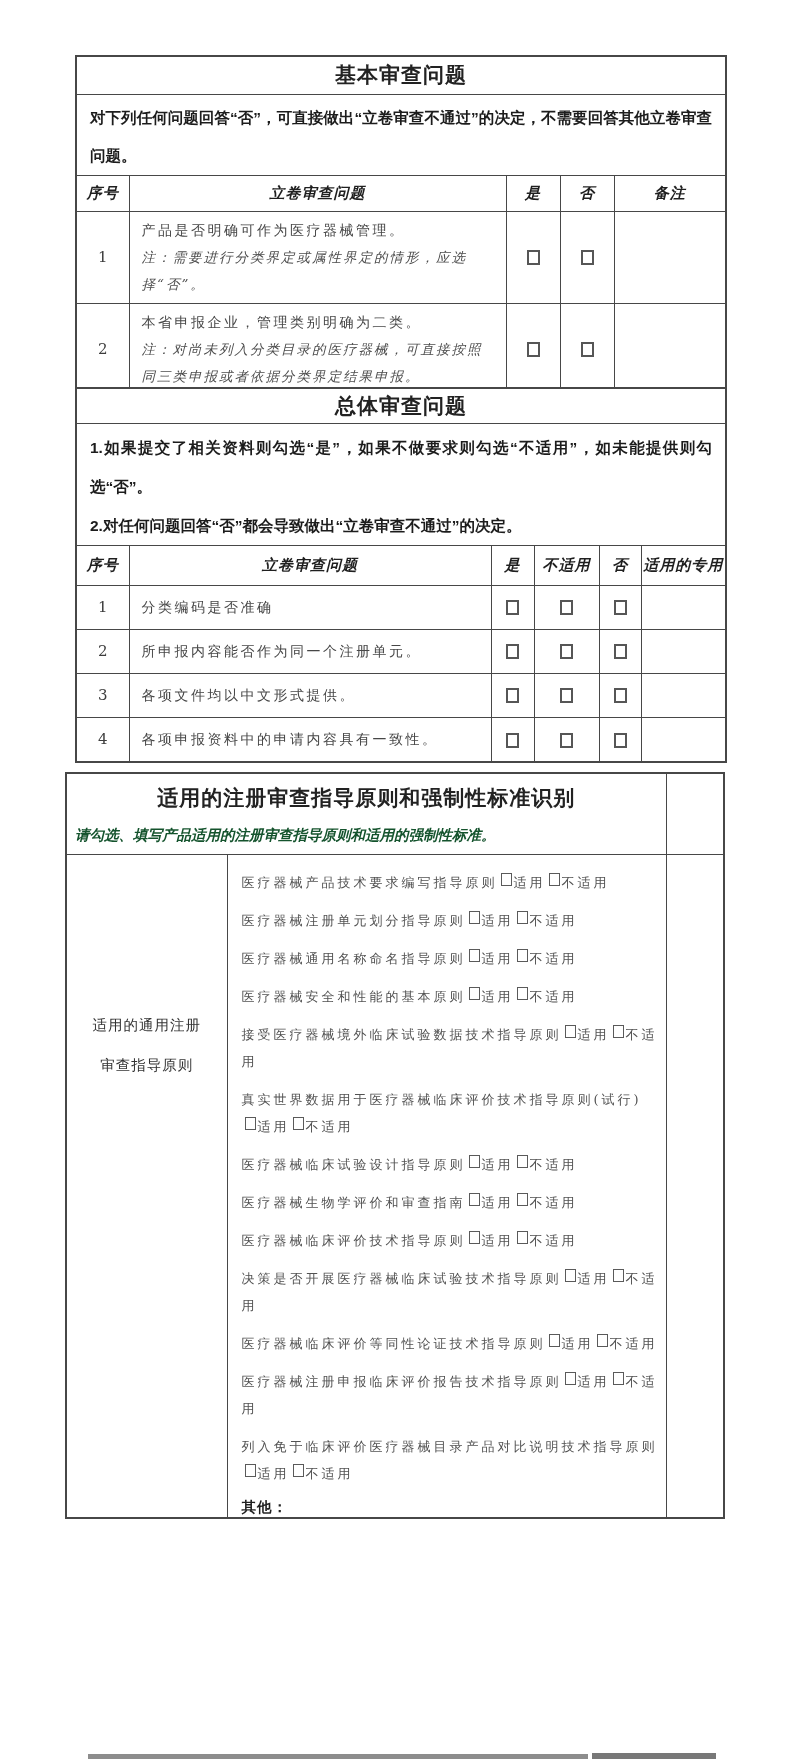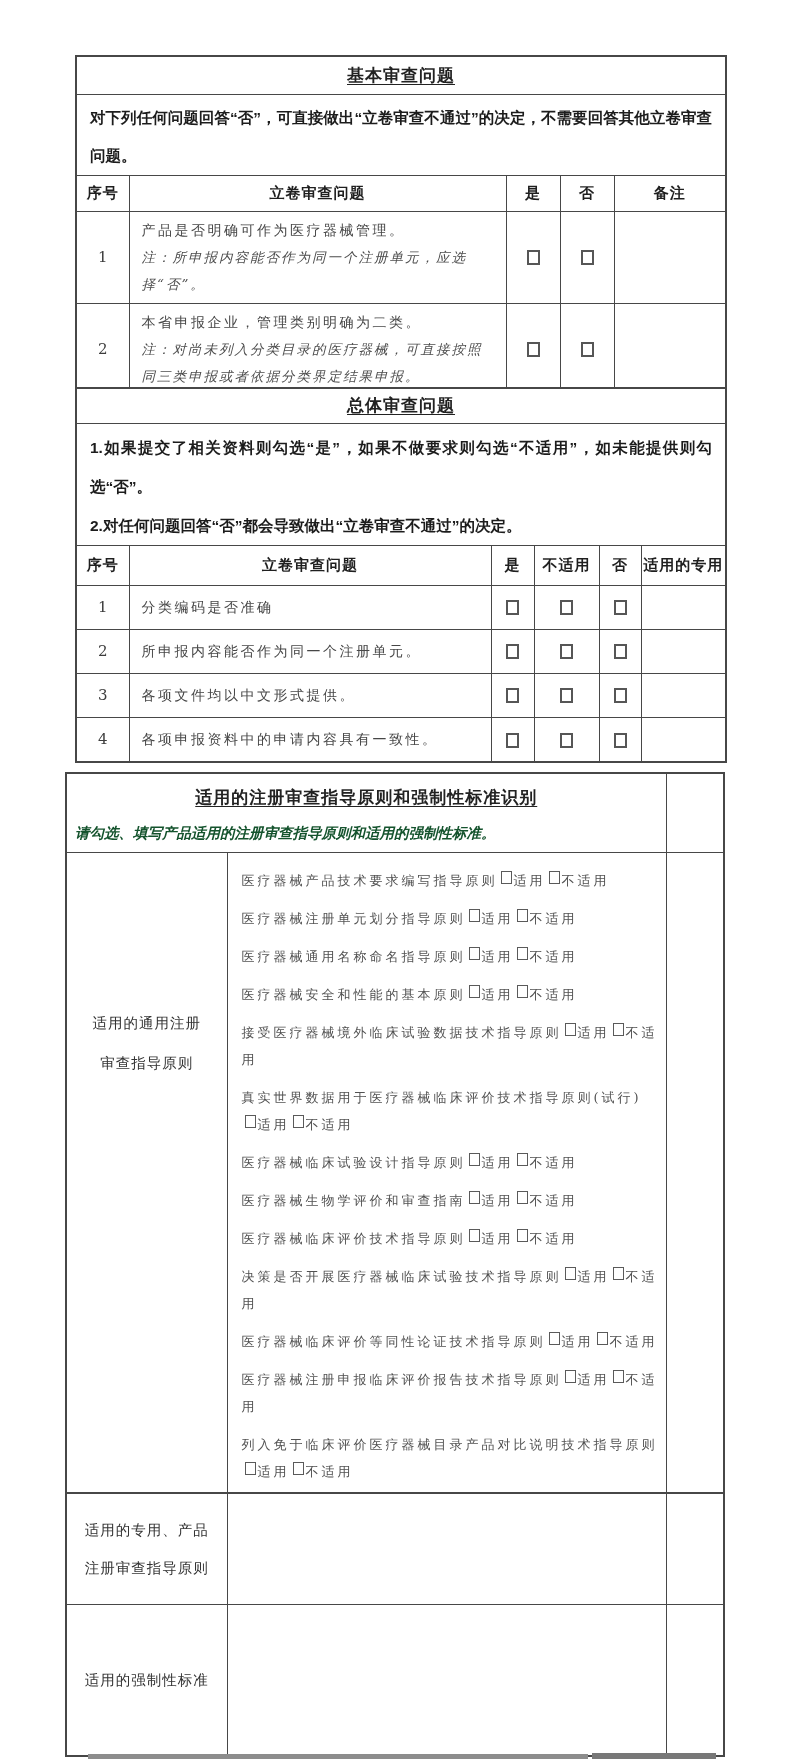--- a/index.html
+++ b/index.html
@@ -10,31 +10,32 @@
     font-family:"Liberation Sans", sans-serif;
     color:#2b2b2b;
   }
   table { border-collapse:collapse; table-layout:fixed; background:#fff; position:absolute; }
   table, td { border:1px solid #474747; }
   table { border-width:2px; }
   td { vertical-align:middle; overflow:hidden; }
 
   
   .tbl-title {
-    font-weight:700; font-size:17px; color:#222;
-    text-decoration:underline; text-underline-offset:3px; letter-spacing:1px;
+    font-weight:700; font-size:21px; color:#222;
+    text-underline-offset:3px; letter-spacing:1px;
   }
   .title-cell { text-align:center; }
   .intro-cell {
     padding:4px 13px 0 13px; line-height:38px;
     font-weight:600; font-size:15.5px; color:#1c1c1c; text-align:justify;
   }
   .hdr td {
     font-weight:700; font-size:15px; text-align:center; color:#1f1f1f;
     letter-spacing:1px;
+    font-style:italic;
   }
   .num-cell { text-align:center; font-family:"DejaVu Serif","Liberation Serif",serif; font-size:15px; color:#3d3d3d; }
   .q-cell { padding:5px 10px 5px 12px; vertical-align:middle;margin-left:23px; }
   .q-main {
     font-family:"DejaVu Serif","Liberation Serif",serif; font-size:14px;
     letter-spacing:2.5px; line-height:27px; color:#474747;
   }
   .q-note {
     font-family:"DejaVu Serif","Liberation Serif",serif; font-style:italic;
     font-size:13.5px; letter-spacing:2px; line-height:27px; color:#4d4d4d;
@@ -123,21 +124,21 @@
       <td>序号</td>
       <td>立卷审查问题</td>
       <td>是</td>
       <td>否</td>
       <td>备注</td>
     </tr>
     <tr class="row-q1">
       <td class="num-cell">1</td>
       <td class="q-cell">
         <div class="q-main">产品是否明确可作为医疗器械管理。</div>
-        <div class="q-note">注：所申报内容能否作为同一个注册单元，应选择“否”。</div>
+        <div class="q-note">注：需要进行分类界定或属性界定的情形，应选择“否”。</div>
       </td>
       <td class="cb-cell"><span class="cb"></span></td>
       <td class="cb-cell"><span class="cb"></span></td>
       <td></td>
     </tr>
     <tr class="row-q2">
       <td class="num-cell">2</td>
       <td class="q-cell">
         <div class="q-main">本省申报企业，管理类别明确为二类。</div>
         <div class="q-note">注：对尚未列入分类目录的医疗器械，可直接按照同三类申报或者依据分类界定结果申报。</div>
@@ -256,39 +257,17 @@
         <div class="gl-item"><span>医疗器械临床评价等同性论证技术指导原则</span><span class="gl-cb"></span><span>适用</span><span class="gl-cb"></span><span>不适用</span></div>
         <div class="gl-item"><span>医疗器械注册申报临床评价报告技术指导原则</span><span class="gl-cb"></span><span>适用</span><span class="gl-cb"></span><span>不适用</span></div>
         <div class="gl-item"><span>列入免于临床评价医疗器械目录产品对比说明技术指导原则</span><span class="gl-cb"></span><span>适用</span><span class="gl-cb"></span><span>不适用</span></div>
         <div class="other-line">其他：</div>
       </td>
       <td></td>
     </tr>
   </tbody>
     </table>
 
-  <table class="t4">
-    <colgroup>
-        <col style="width:161px">
-        <col style="width:439px">
-        <col style="width:58px">
-      </colgroup>
-    <tbody>
-        <tr class="row1">
-      <td class="label-cell">
-        <div>适用的专用、产品</div>
-        <div>注册审查指导原则</div>
-      </td>
-      <td></td>
-      <td></td>
-    </tr>
-    <tr class="row2">
-      <td class="label-cell">适用的强制性标准</td>
-      <td></td>
-      <td></td>
-    </tr>
-  </tbody>
-    </table>
 
   <div class="bottom-cut-a"></div>
   <div class="bottom-cut-b"></div>
 
 </div>
 
 </body></html>

